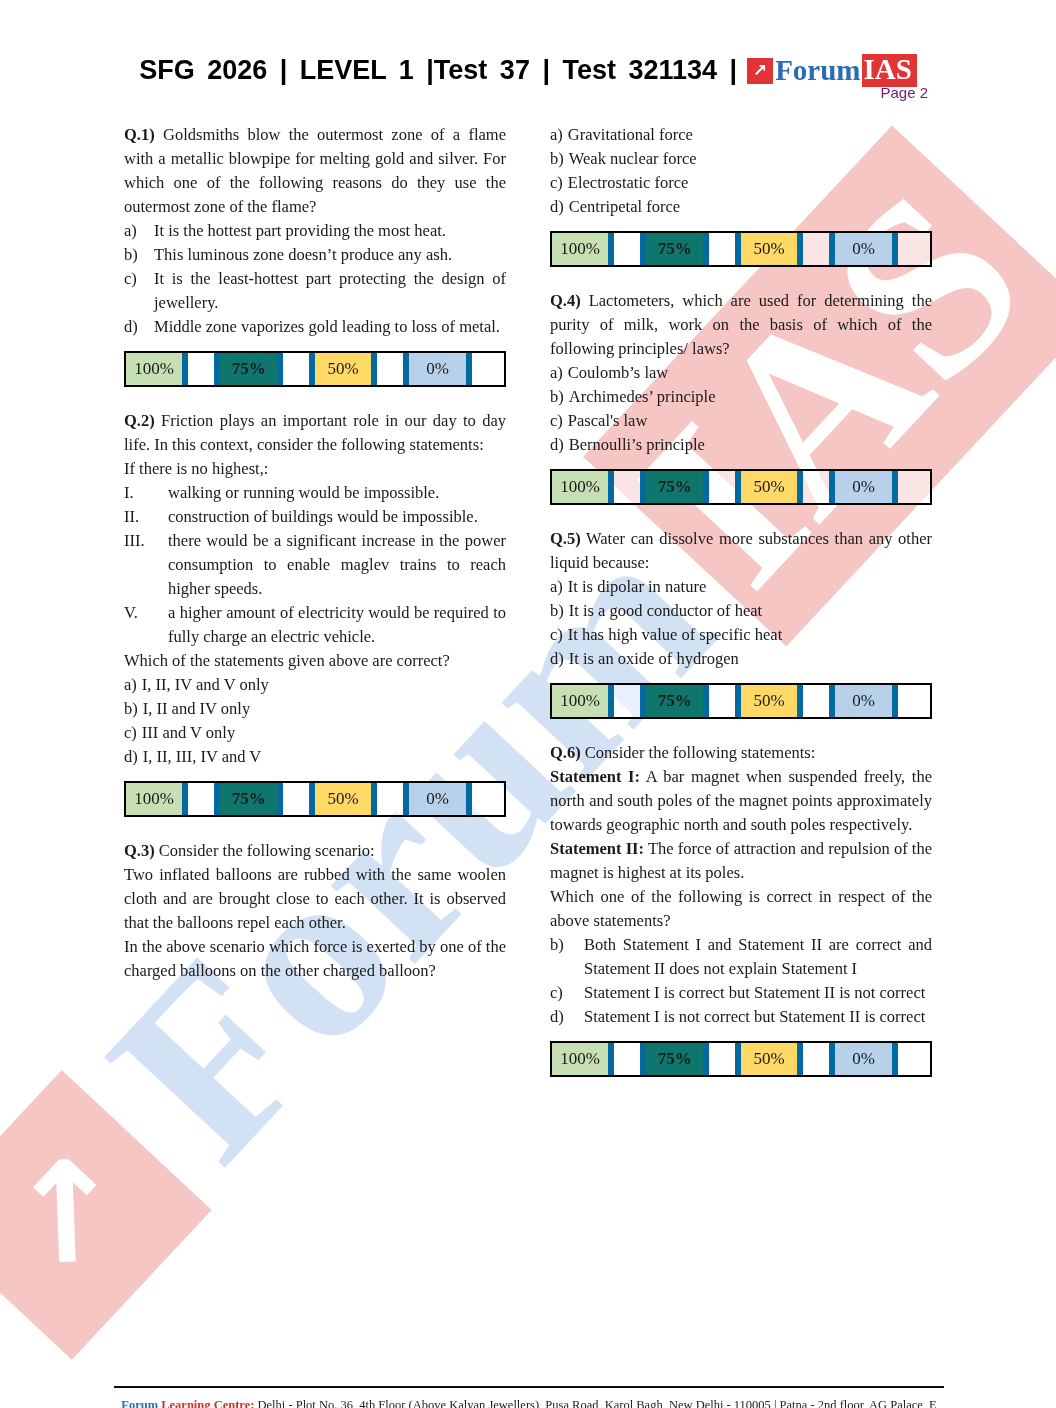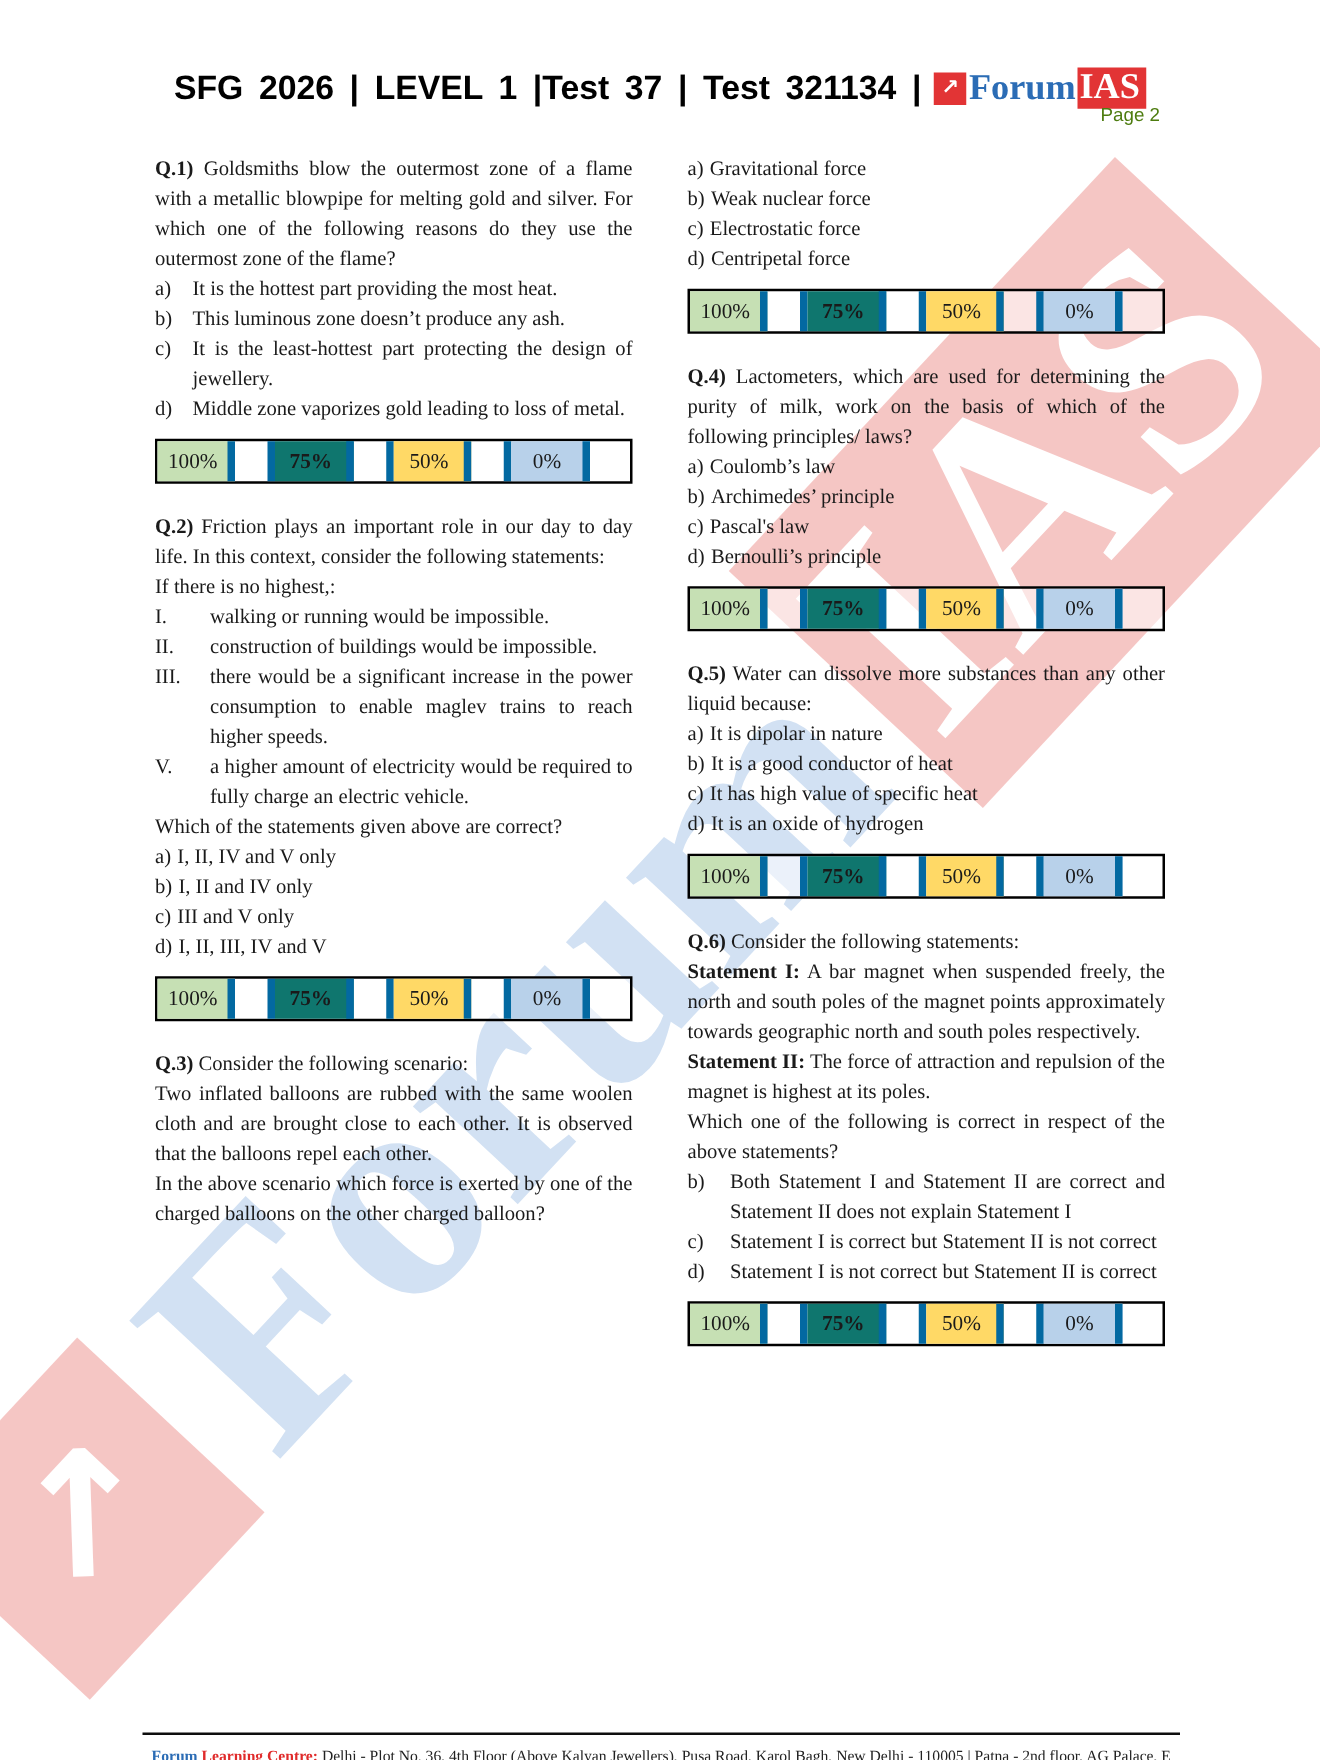--- a/index.html
+++ b/index.html
@@ -21,21 +21,21 @@
     z-index:0;opacity:.92;pointer-events:none;white-space:nowrap;
   }
   .wm-square{width:205px;height:205px;background:#f5c2c0;display:flex;align-items:center;justify-content:center;}
   .wm-arrow{color:#ffffff;font-size:140px;font-weight:bold;font-family:"DejaVu Sans",sans-serif;line-height:1;}
   .wm-forum{font-weight:bold;font-size:250px;line-height:1;color:#cfdff2;font-family:"Liberation Serif",serif;}
   .wm-ias{font-weight:bold;font-size:250px;line-height:1;color:#ffffff;background:#f5c2c0;padding:10px 24px 18px 12px;font-family:"Liberation Serif",serif;}
   
   .content{position:relative;z-index:1;}
   .page-number{
     position:absolute;top:30px;right:128px;
-    font-family:"Liberation Sans",sans-serif;font-size:15px;color:#4d7c0f;
+    font-family:"Liberation Sans",sans-serif;font-size:15px;color:#701a75;
   }
   .title-row{
     margin-top:54px;
     display:flex;align-items:center;justify-content:center;gap:10px;
   }
   .title{
     margin:0;font-family:"Liberation Sans",sans-serif;
     font-size:27px;font-weight:bold;color:#000000;word-spacing:5px;
   }
   .logo{display:inline-flex;align-items:center;}

